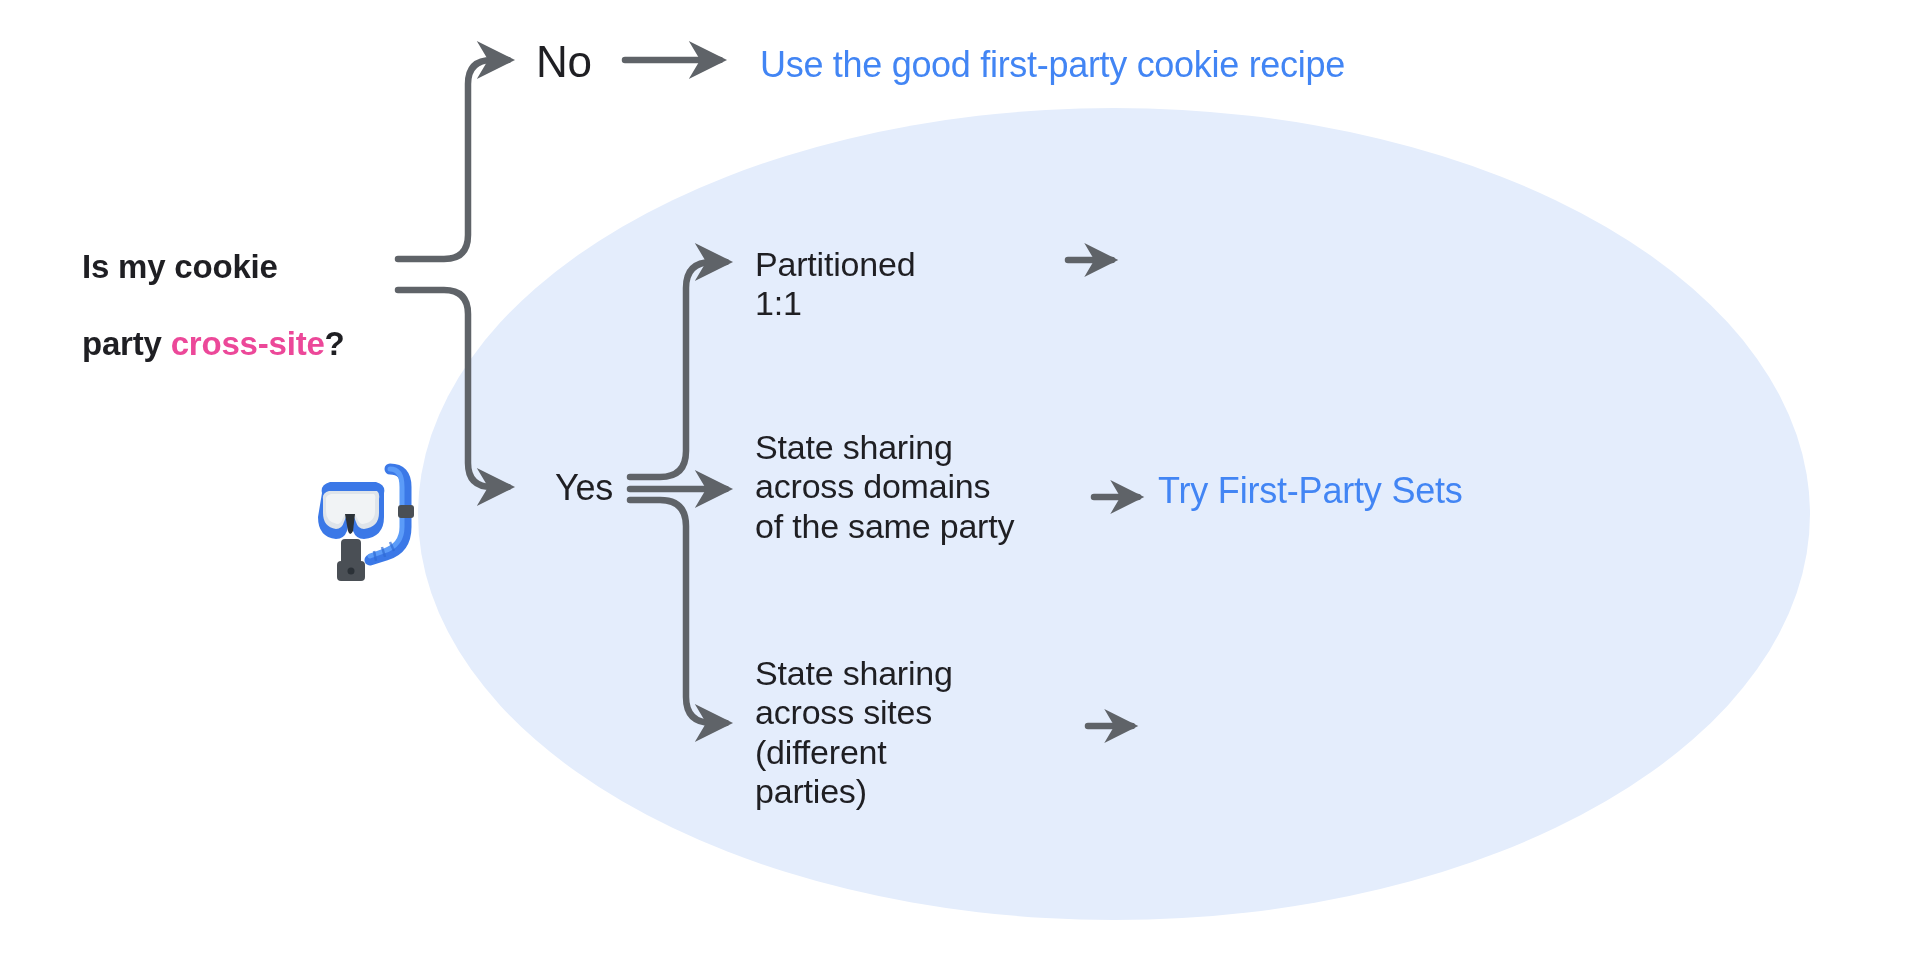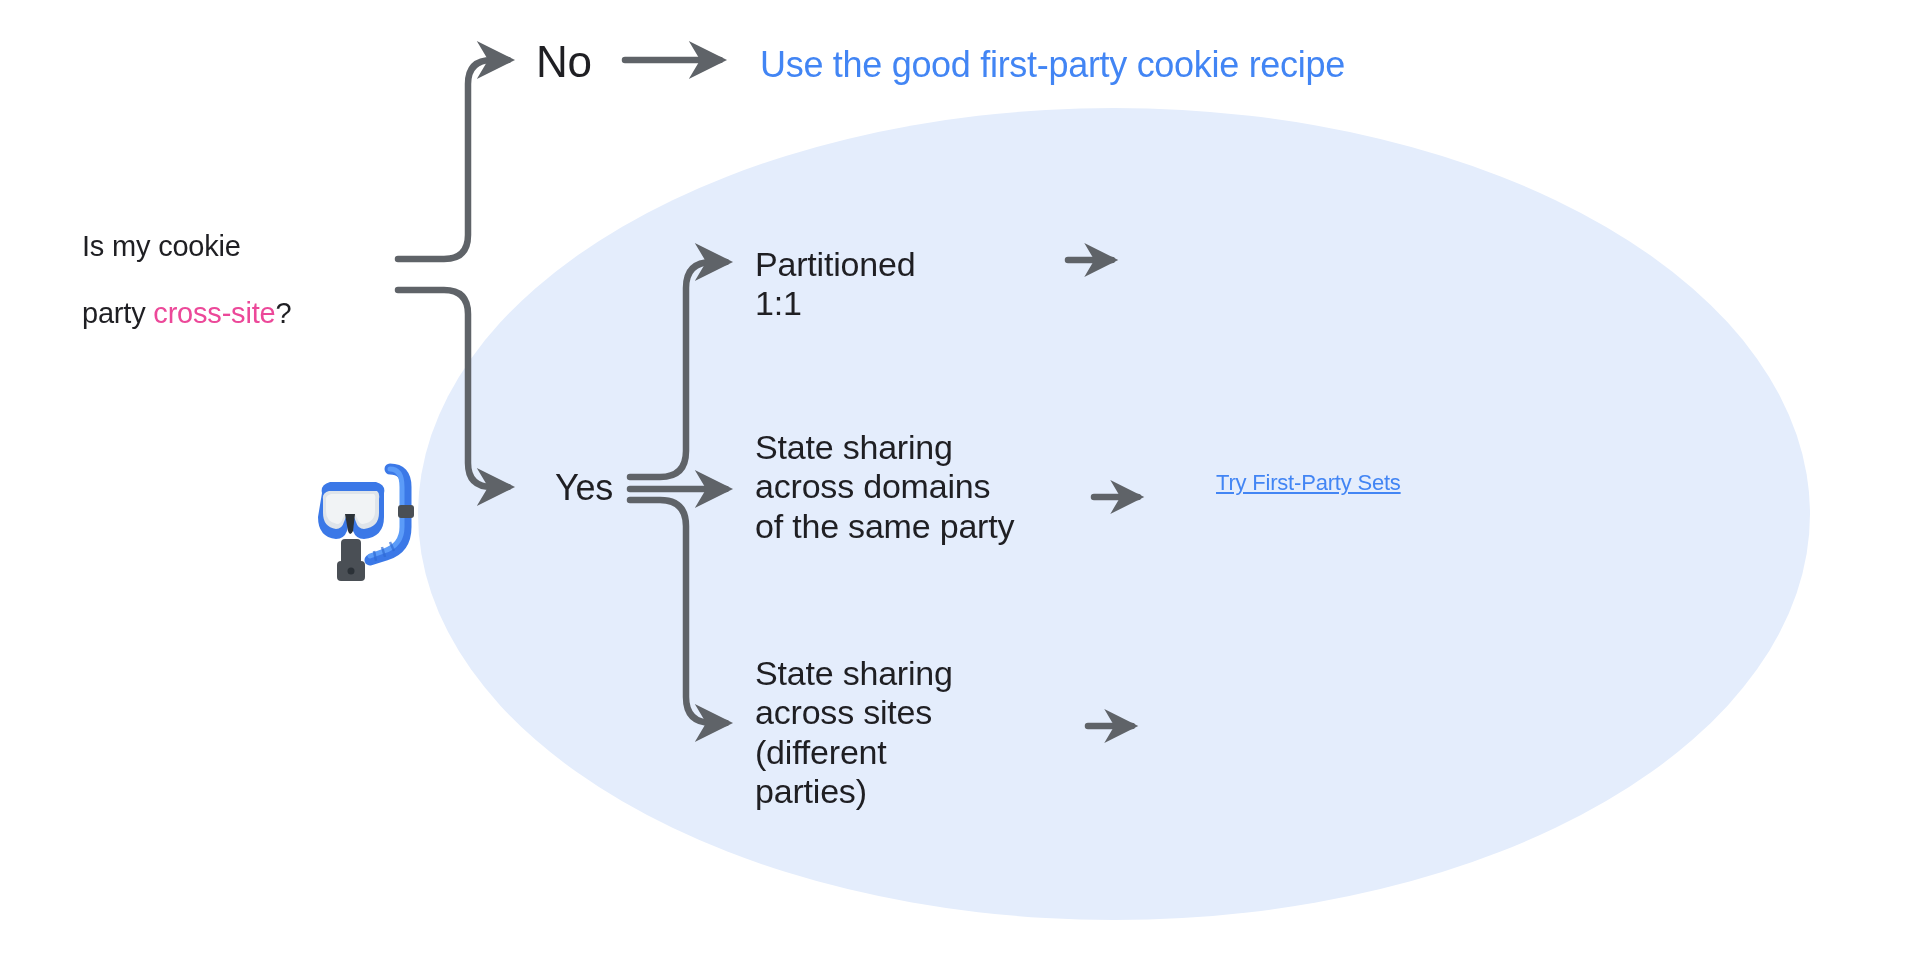--- a/index.html
+++ b/index.html
@@ -44,24 +44,24 @@
     position: absolute;
     white-space: pre-line;
     line-height: 1.16;
     letter-spacing: -0.2px;
   }
   .dark  { color: #1f1f23; }
   .blue  { color: #4285f4; }
 
   .q {
     left: 82px;
-    top: 196px;
+    top: 210px;
     width: 270px;
-    font-size: 29px;
-    font-weight: 400;
+    font-size: 33px;
+    font-weight: 700;
     line-height: 1.16;
     color: #1f1f23;
   }
   .q .lnk { color: #ec4899; }
 
   .lbl-no {
     left: 536px;
     top: 36px;
     font-size: 44px;
     font-weight: 500;
@@ -106,26 +106,25 @@
   }
 
   .res-1 {
     left: 1158px;
     top: 198px;
     width: 360px;
     font-size: 34px;
     font-weight: 400;
   }
   .res-2 {
-    left: 1216px;
+    left: 1158px;
     top: 470px;
     width: 440px;
-    font-size: 22px;
-    font-weight: 400;
-    text-decoration: underline;
+    font-size: 36px;
+    font-weight: 400;
   }
   .res-3 {
     left: 1158px;
     top: 699px;
     width: 330px;
     font-size: 34px;
     font-weight: 400;
   }
 
   

